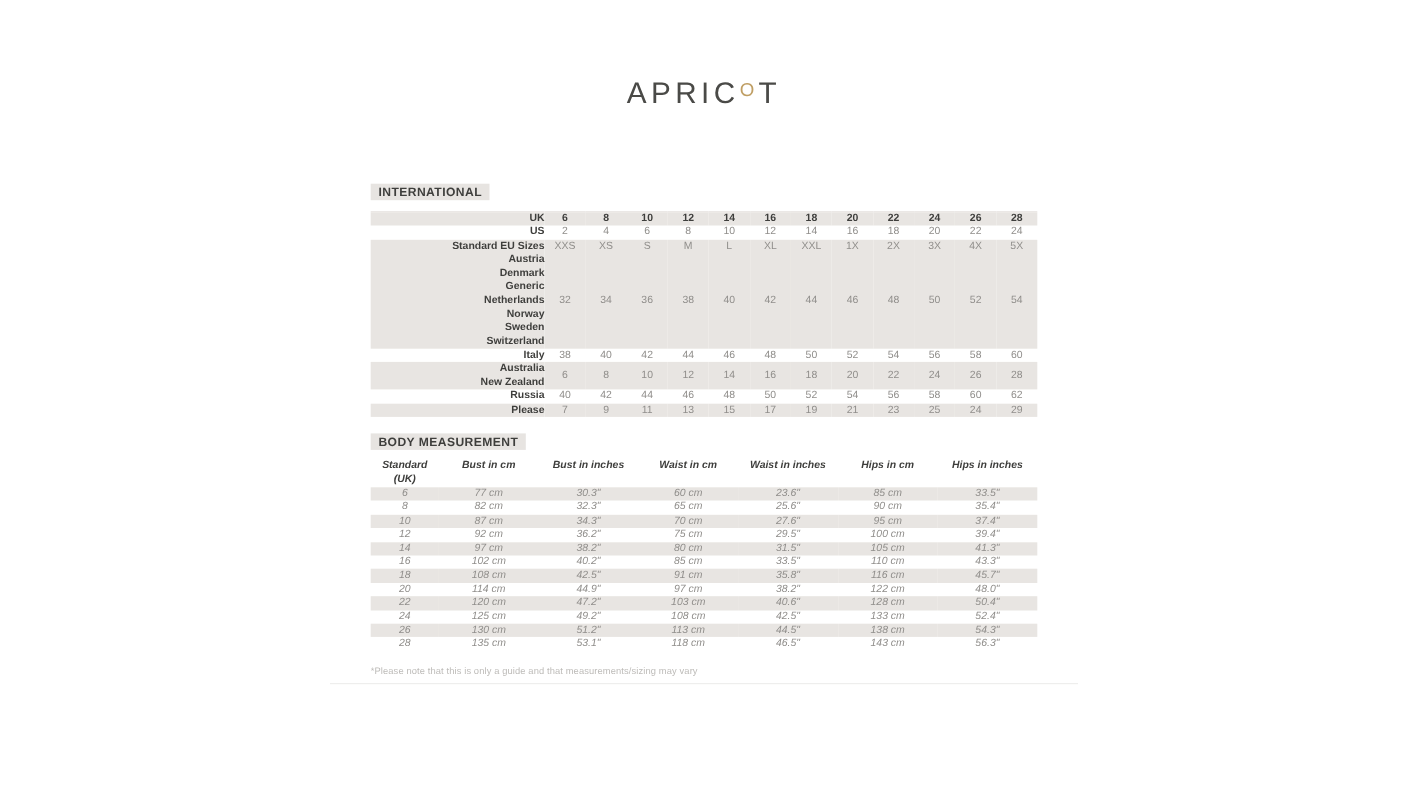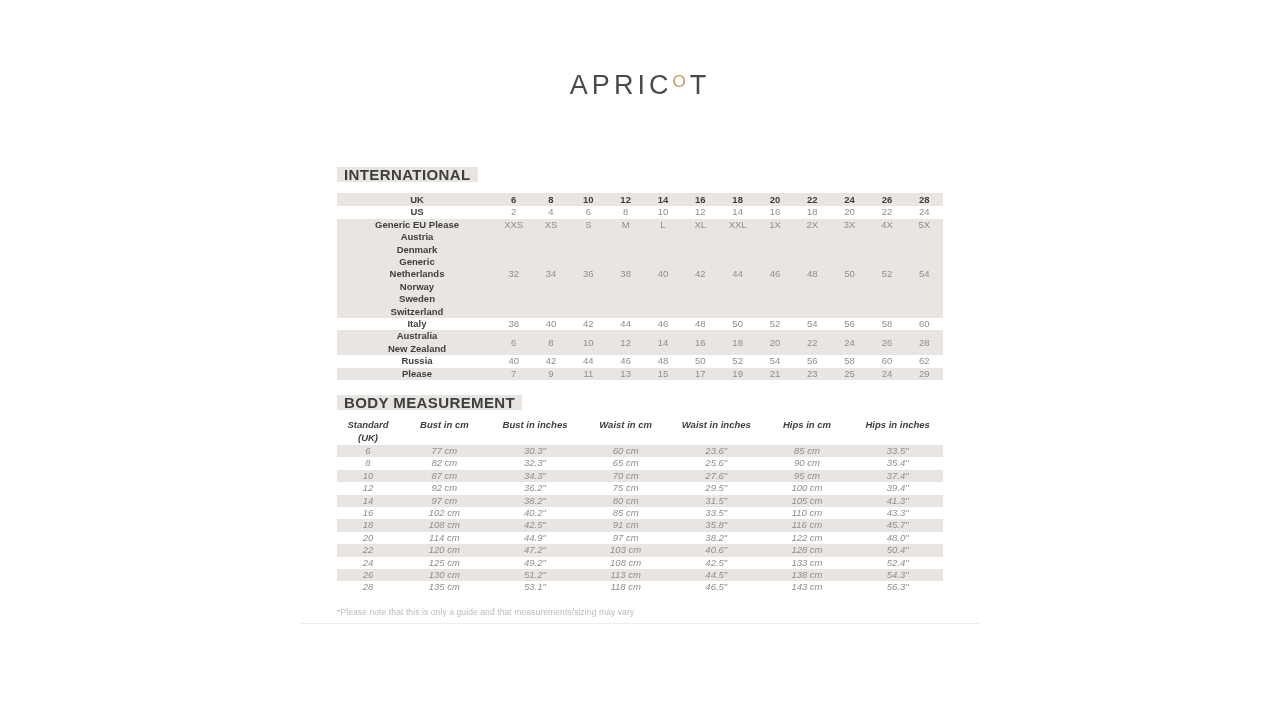--- a/index.html
+++ b/index.html
@@ -30,21 +30,21 @@
     font-size: 17px;
     position: relative;
     top: -7px;
     letter-spacing: 4px;
   }
   
   .tag {
     display: inline-block;
     background: #e7e4e1;
     color: #3e3e3c;
-    font-size: 15px;
+    font-size: 11px;
     font-weight: bold;
     letter-spacing: 0.4px;
     padding: 3px 7px 2px 7px;
     line-height: 10px;
   }
   .tag-int { margin-top: 66px; }
   .tag-bm  { margin-top: 15px; }
   
   table {
     border-collapse: collapse;
@@ -55,21 +55,21 @@
     padding: 0;
     font-size: 9.5px;
     line-height: 12.4px;
     font-weight: normal;
   }
   tr.shaded { background: #e8e5e2; }
   
   .int-table { margin-top: 9px; border-top: 1px solid #e6e3e0; }
   .int-table .label-cell {
     width: 158px;
-    text-align: center;
+    text-align: right;
     color: #3e3e3c;
     font-weight: bold;
     padding-left: 2px;
     vertical-align: middle;
   }
   .int-table .val-cell {
     text-align: center;
     color: #908e8b;
     vertical-align: middle;
   }
@@ -149,21 +149,21 @@
           <td class="val-cell">12</td>
           <td class="val-cell">14</td>
           <td class="val-cell">16</td>
           <td class="val-cell">18</td>
           <td class="val-cell">20</td>
           <td class="val-cell">22</td>
           <td class="val-cell">24</td>
         </tr>
         <tr class="shaded">
           <td class="label-cell">
-            <div>Generic EU Please</div>
+            <div>Standard EU Sizes</div>
           </td>
           <td class="val-cell">XXS</td>
           <td class="val-cell">XS</td>
           <td class="val-cell">S</td>
           <td class="val-cell">M</td>
           <td class="val-cell">L</td>
           <td class="val-cell">XL</td>
           <td class="val-cell">XXL</td>
           <td class="val-cell">1X</td>
           <td class="val-cell">2X</td>

